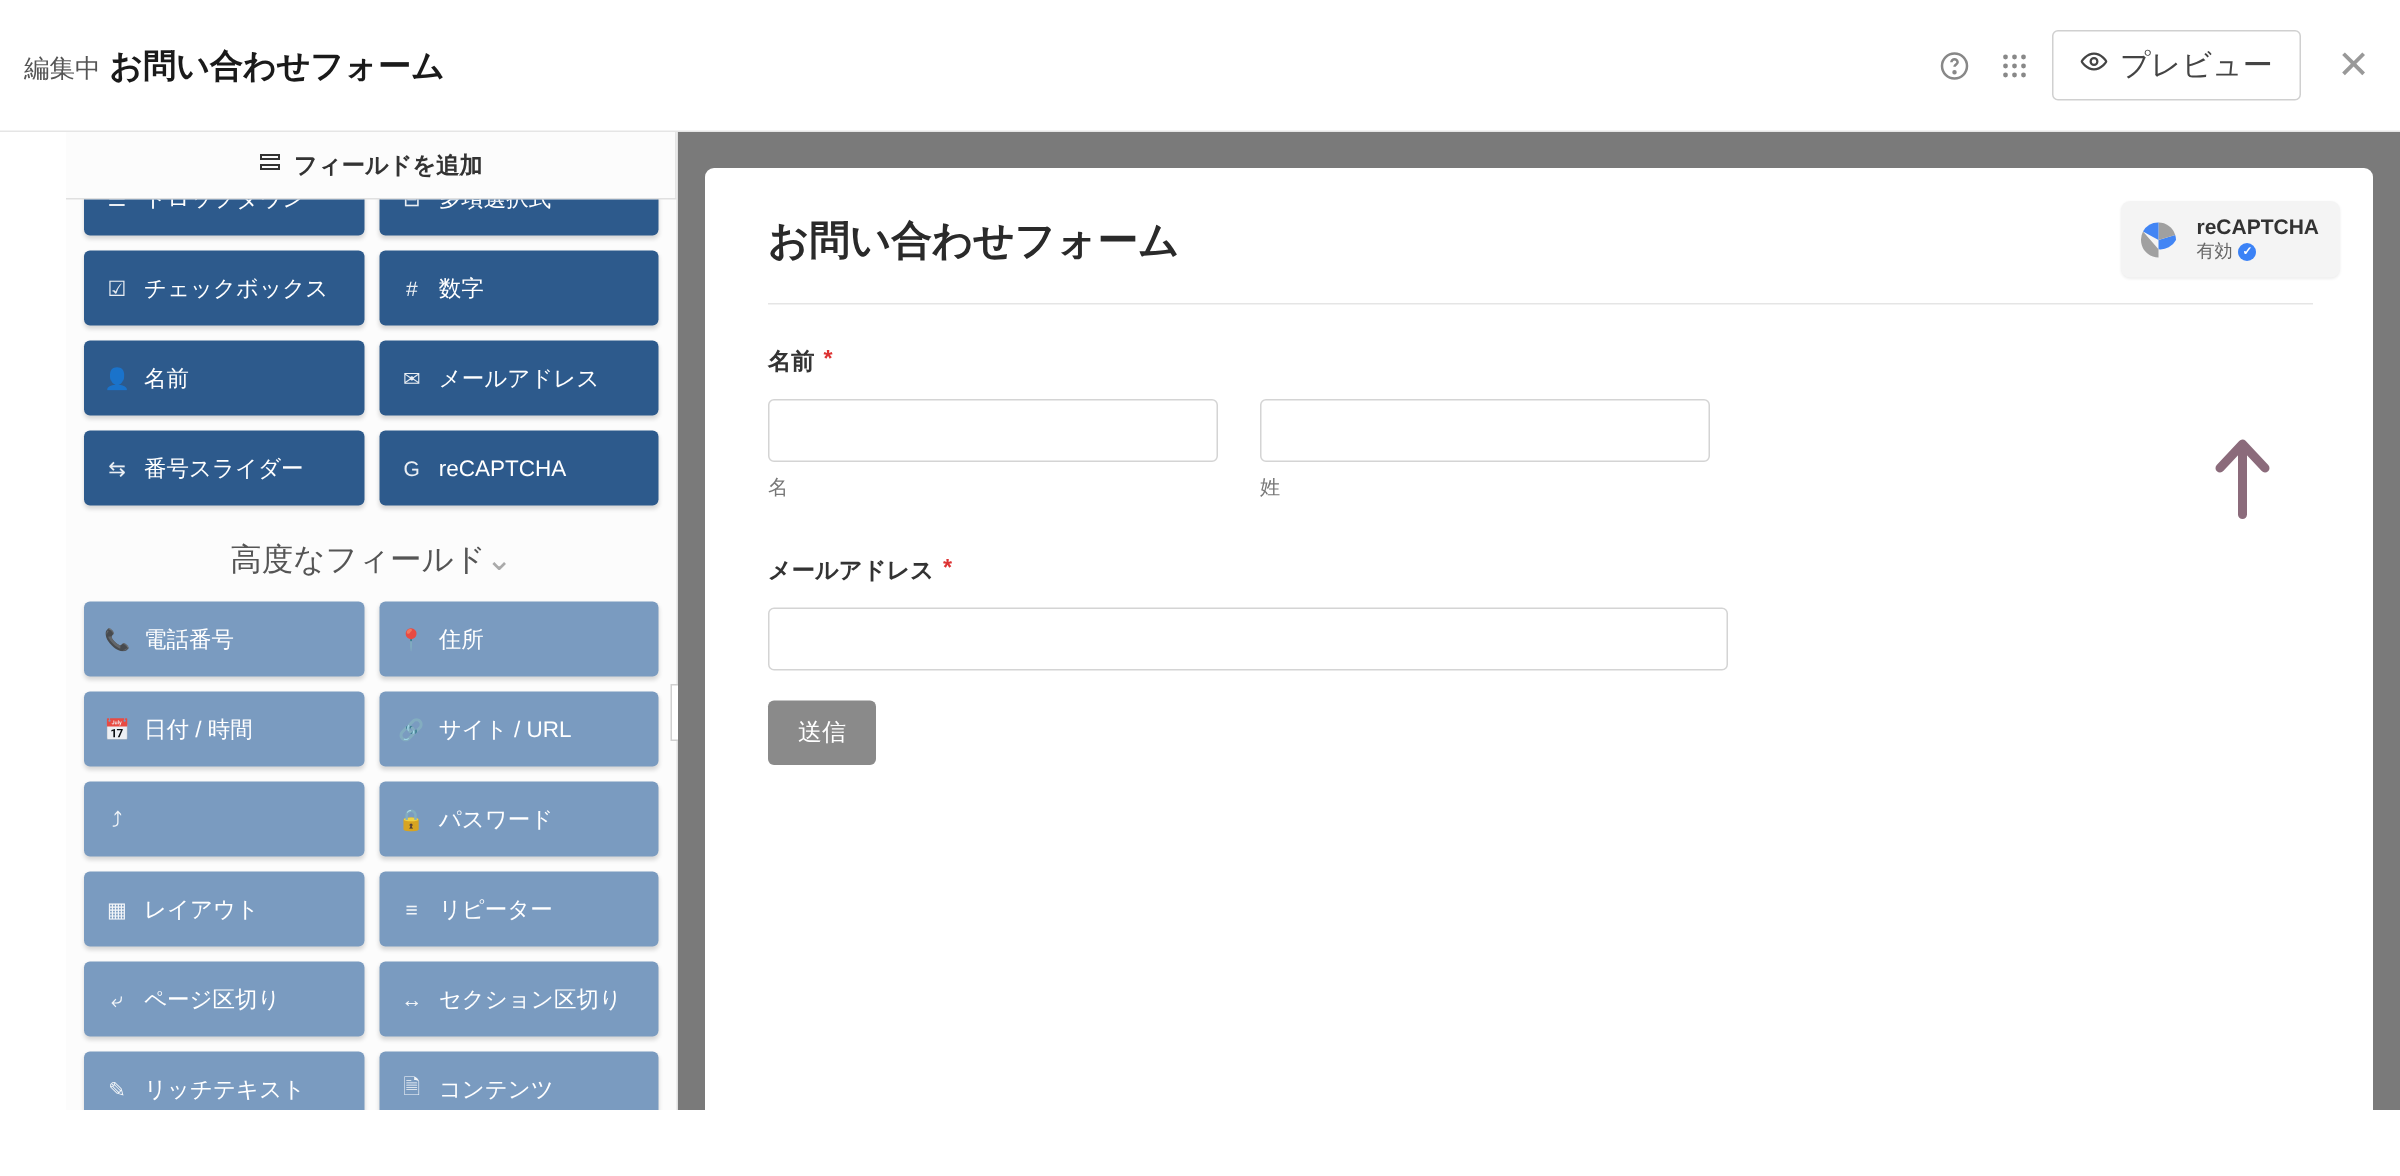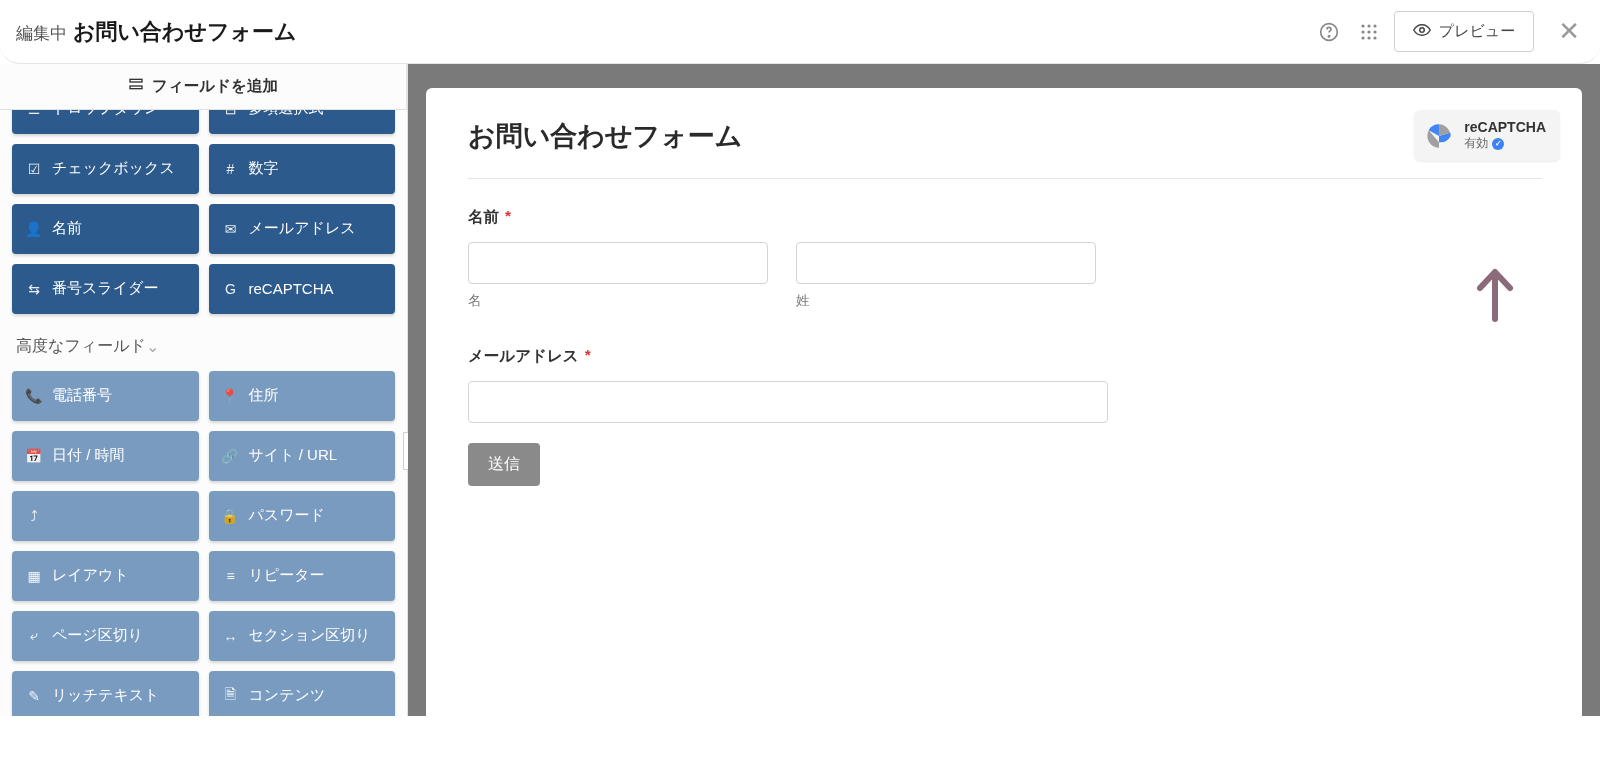--- a/index.html
+++ b/index.html
@@ -12,48 +12,47 @@
   color: #333;
 }
 
 
 .top-bar {
   display: flex;
   align-items: center;
   justify-content: space-between;
   padding: 18px 20px 18px 16px;
   border-bottom: 1px solid #e5e5e5;
-  height: 64px;
-  border-radius: 20px;
+  height: 88px;
 }
 .top-title-wrap { display: flex; align-items: baseline; gap: 6px; }
 .top-title-prefix { font-size: 17px; color: #555; }
 .top-title { font-size: 22px; font-weight: 700; color: #1a1a1a; }
 .top-actions { display: flex; align-items: center; gap: 10px; }
 .icon-btn {
   width: 30px; height: 30px; display:flex; align-items:center; justify-content:center;
   color:#888; cursor:pointer;
 }
 .pill {
   display:flex; align-items:center; gap:8px;
   border:1px solid #d0d0d0; background:#fff;
-  padding:9px 18px; border-radius:4px; font-size:15px; color:#444; cursor:pointer;
+  padding:9px 18px; border-radius:4px; font-size:20px; color:#444; cursor:pointer;
 }
 .save-btn-wrap {
   border:3px solid #9b8491; border-radius:10px; padding:3px;
 }
 .save-btn {
   display:flex; align-items:center; gap:8px;
   background:#e88a2a; color:#fff; font-weight:700;
   padding:9px 26px; border-radius:5px; font-size:17px; cursor:pointer;
 }
 .close-x { font-size:26px; color:#999; cursor:pointer; margin-left:14px; }
 
 
-.main { display:flex; height:652px; }
+.main { display:flex; height:652px;margin-left:44px; }
 
 
 .sidebar {
   width:408px; border-right:1px solid #e0e0e0;
   display:flex; flex-direction:column; background:#fcfcfc;
   position:relative;
 }
 .sidebar-tabs { display:flex; height:47px; border-bottom:1px solid #e0e0e0; }
 .sidebar-tab {
   flex:1; display:flex; align-items:center; justify-content:center; gap:8px;
@@ -67,22 +66,22 @@
 .field-card {
   background:#2d5a8c; color:#fff; border-radius:4px;
   height:50px; display:flex; align-items:center; gap:10px;
   padding:0 14px; font-size:15px; cursor:grab;
   box-shadow:0 2px 3px rgba(0,0,0,0.15);
 }
 .field-card.light { background:#7a9bc0; }
 .field-card .fc-icon { width:16px; display:flex; justify-content:center; opacity:0.9; font-size:14px;}
 
 .section-header {
-  display:flex; align-items:center; justify-content:flex-start;
-  padding:22px 4px 14px 4px; font-size:16px; color:#555;
+  display:flex; align-items:center; justify-content:center;
+  padding:22px 4px 14px 4px; font-size:21px; color:#555;
 }
 .section-header .chev { color:#aaa; }
 
 .collapse-handle {
   position:absolute; right:-14px; top:368px;
   width:18px; height:38px; background:#fff;
   border:1px solid #d0d0d0; border-radius:0 10px 10px 0;
   display:flex; align-items:center; justify-content:center;
   color:#888; font-size:12px; cursor:pointer;
 }

